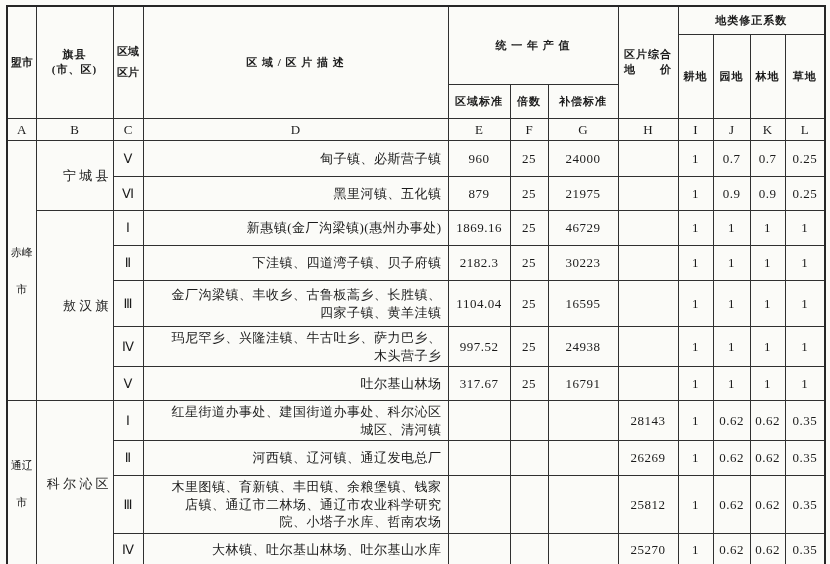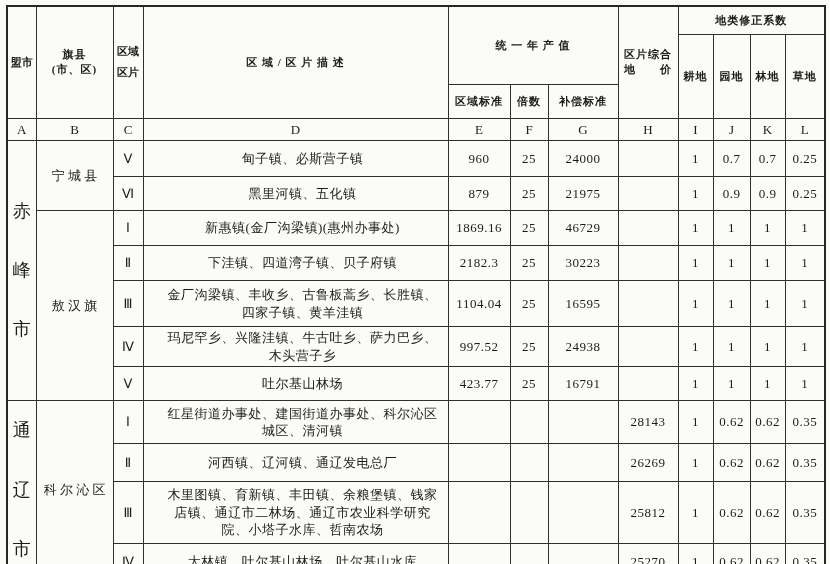--- a/index.html
+++ b/index.html
@@ -37,30 +37,30 @@
     font-weight: bold;
     font-size: 11px;
     letter-spacing: 1px;
   }
   .vtext {
     padding: 0;
     word-break: break-all;
     line-height: 1.9;
     letter-spacing: 0;
   }
-  .vwide { line-height: 3.3; font-size: 18px; }
+  .vwide { line-height: 3.3; font-size: 11px; }
   .desc {
-    text-align: center;
+    text-align: right;
     padding-left: 20px;
     padding-right: 6px;
     letter-spacing: 0.5px;
   }
   .letter { font-size: 13px; }
   .num { letter-spacing: 0.5px; }
-  .county { white-space: nowrap; letter-spacing: 0; }
+  .county { white-space: nowrap; letter-spacing: 0; text-align: right; }
 </style>
 </head>
 <body>
 
 <div class="sheet">
 <table>
   <colgroup>
     <col style="width:29px">
         <col style="width:77px">
         <col style="width:30px">
@@ -189,21 +189,21 @@
     <td class="num">24938</td>
     <td class="num"></td>
     <td class="num">1</td>
     <td class="num">1</td>
     <td class="num">1</td>
     <td class="num">1</td>
   </tr>
   <tr style="height:34px">
     <td>Ⅴ</td>
     <td class="desc">吐尔基山林场</td>
-    <td class="num">423.77</td>
+    <td class="num">317.67</td>
     <td class="num">25</td>
     <td class="num">16791</td>
     <td class="num"></td>
     <td class="num">1</td>
     <td class="num">1</td>
     <td class="num">1</td>
     <td class="num">1</td>
   </tr>
   <tr style="height:35px">
     <td rowspan="4" class="vtext vwide">通辽市</td>

